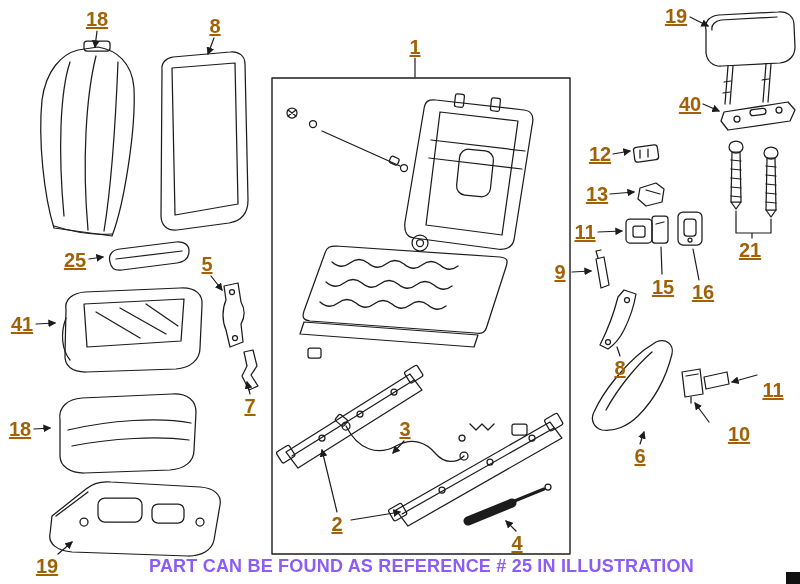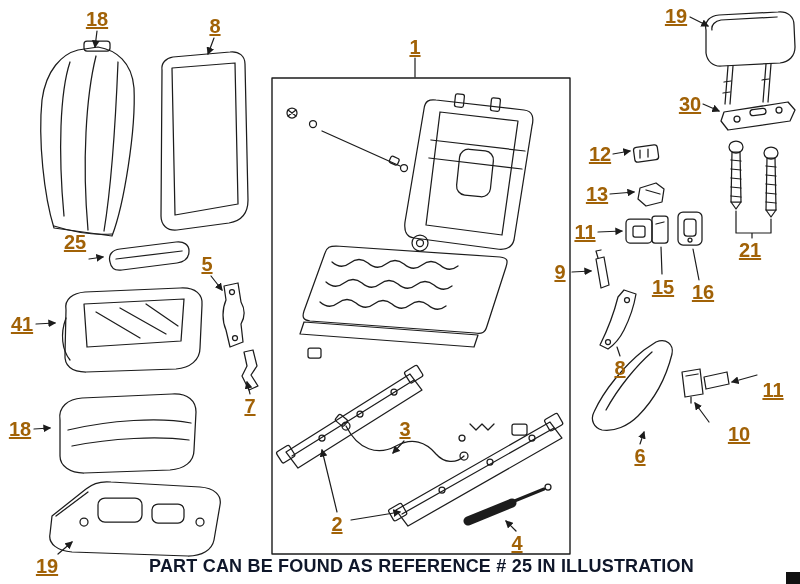--- a/index.html
+++ b/index.html
@@ -8,21 +8,21 @@
     font-family:"Liberation Sans",sans-serif;overflow:hidden;
   }
   svg.art{position:absolute;left:0;top:0;width:800px;height:584px;}
   .callout{
     position:absolute;transform:translateX(-50%);
     font-weight:bold;font-size:20px;line-height:1;color:#a16207;
     white-space:nowrap;user-select:none;text-decoration:underline;
   }
   .note{
     position:absolute;left:50%;top:556px;transform:translateX(-50%);
-    font-weight:bold;font-size:18px;line-height:1.15;color:#0f172a;
+    font-weight:bold;font-size:18px;line-height:1.15;color:#8b5cf6;
     white-space:nowrap;letter-spacing:.2px;padding-left:43px;
   }
 </style>
 </head>
 <body>
 
 <div class="stage">
 
   <svg class="art" viewBox="0 0 800 584" aria-hidden="true">
     <defs>
@@ -270,22 +270,22 @@
   <div class="callout" style="left:739px;top:424px">10</div>
   <div class="callout" style="left:773px;top:380px">11</div>
   <div class="callout" style="left:600px;top:144px">12</div>
   <div class="callout" style="left:597px;top:184px">13</div>
   <div class="callout" style="left:585px;top:222px">11</div>
   <div class="callout" style="left:663px;top:277px">15</div>
   <div class="callout" style="left:703px;top:282px">16</div>
   <div class="callout" style="left:215px;top:16px">8</div>
   <div class="callout" style="left:97px;top:9px">18</div>
   <div class="callout" style="left:676px;top:6px">19</div>
-  <div class="callout" style="left:690px;top:94px">30</div>
+  <div class="callout" style="left:690px;top:94px">40</div>
   <div class="callout" style="left:750px;top:240px">21</div>
   <div class="callout" style="left:47px;top:556px">19</div>
   <div class="callout" style="left:20px;top:419px">18</div>
   <div class="callout" style="left:22px;top:314px">41</div>
-  <div class="callout" style="left:75px;top:232px">25</div>
+  <div class="callout" style="left:75px;top:250px">25</div>
 
   <div class="note">PART CAN BE FOUND AS REFERENCE # 25 IN ILLUSTRATION</div>
 
 </div>
 
 </body></html>

